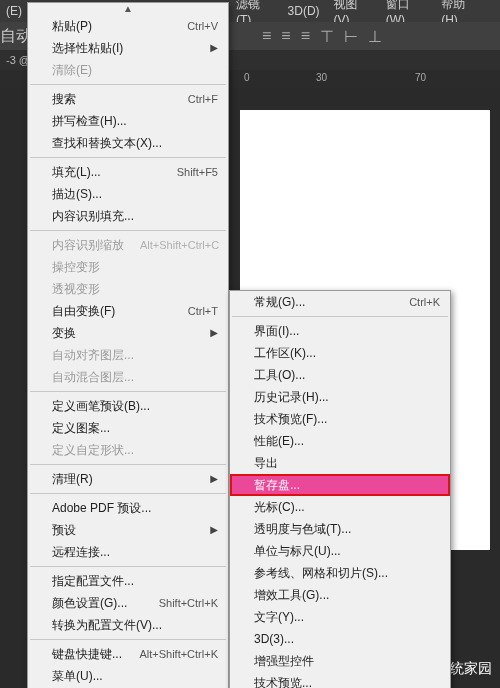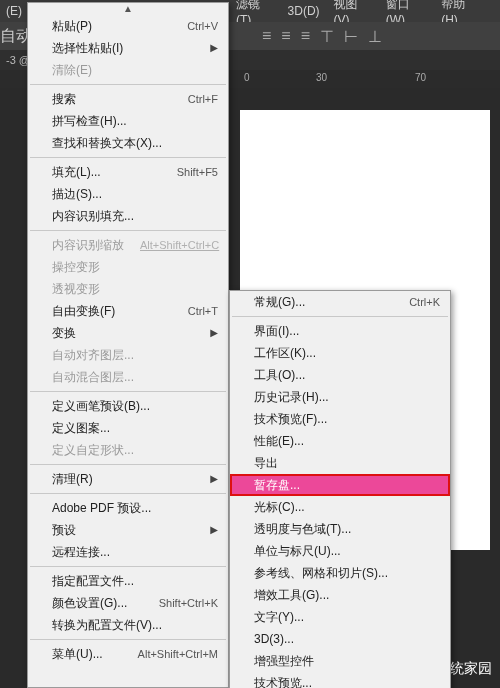--- a/index.html
+++ b/index.html
@@ -133,21 +133,21 @@
     color: #fff;
   }
   .menu .mi.redhl {
     box-shadow: inset 0 0 0 2px #d11;
   }
   .menu .mi .shortcut {
     color: #555;
     margin-left: 16px;
     font-size: 11px;
   }
-  .menu .mi.disabled .shortcut { color: #b0b0b0; text-decoration: underline; }
+  .menu .mi.disabled .shortcut { color: #b0b0b0; }
   .menu .mi .sub-arrow {
     font-size: 10px;
     color: #444;
     margin-left: 10px;
   }
 
   
   .menu.sub {
     left: 229px;
     top: 290px;
@@ -317,22 +317,25 @@
     </div>
     <div class="mi">
       <span>颜色设置(G)...</span>
       <span class="shortcut">Shift+Ctrl+K</span>
     </div>
     <div class="mi">
       <span>转换为配置文件(V)...</span>
     </div>
     <div class="mi sep"></div>
     <div class="mi">
+      <span>键盘快捷键...</span>
+      <span class="shortcut">Alt+Shift+Ctrl+K</span>
+    </div>
+    <div class="mi">
       <span>菜单(U)...</span>
-      <span class="shortcut">Alt+Shift+Ctrl+M</span>
     </div>
     <div class="mi">
       
     </div>
 
   </div>
 
   <div class="menu sub">
     <div class="mi">
       <span>常规(G)...</span>

